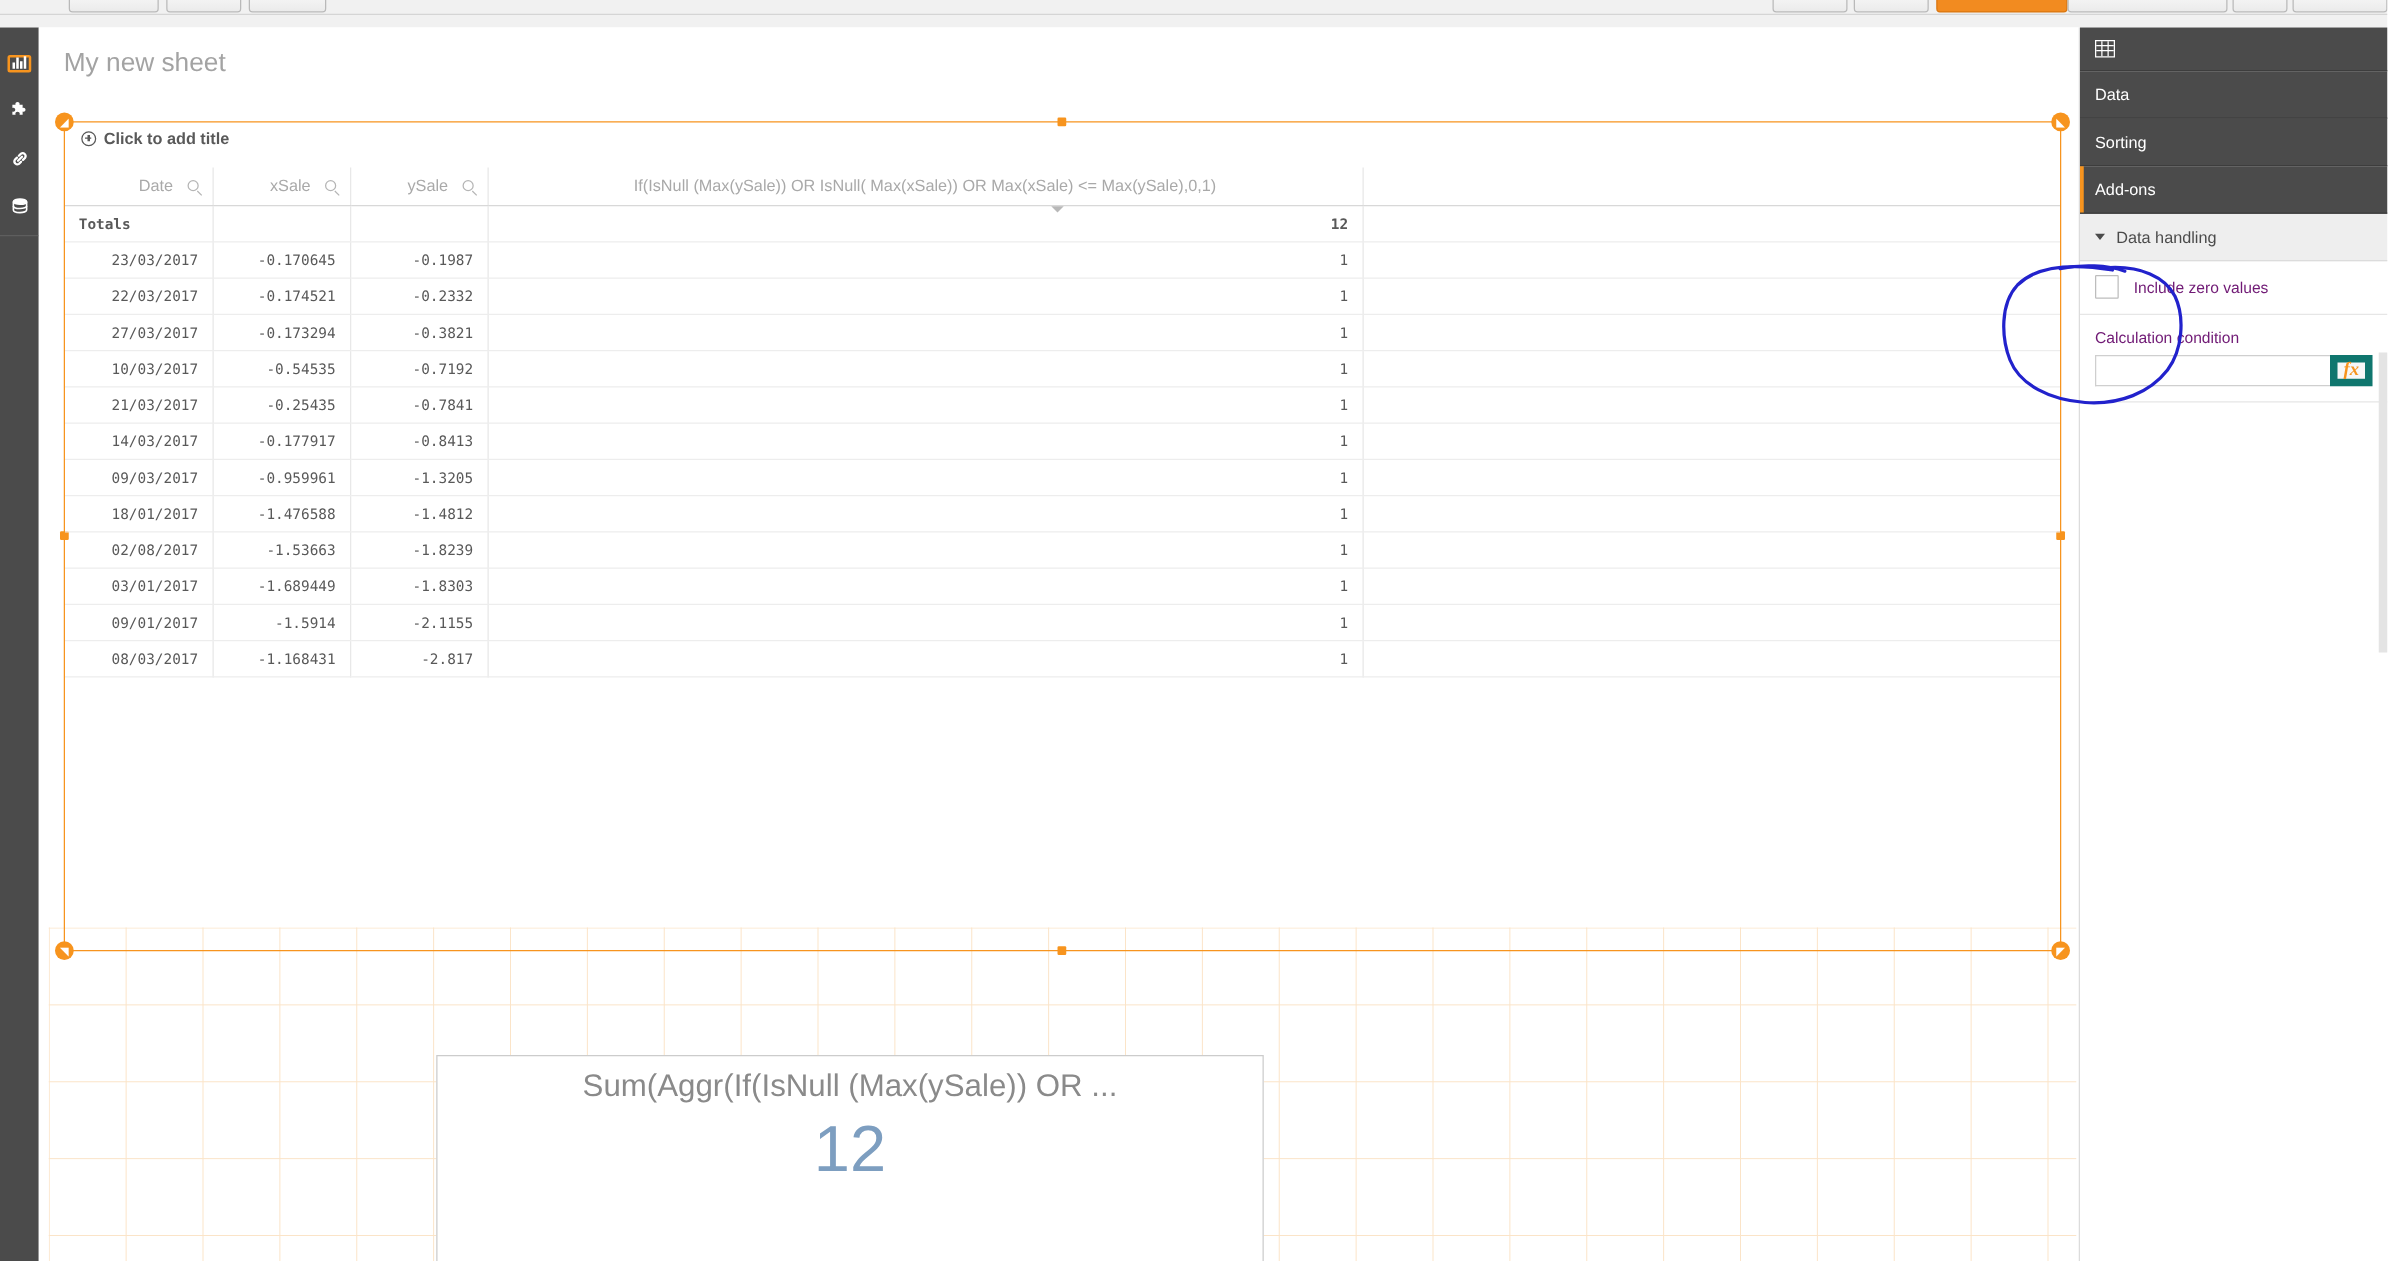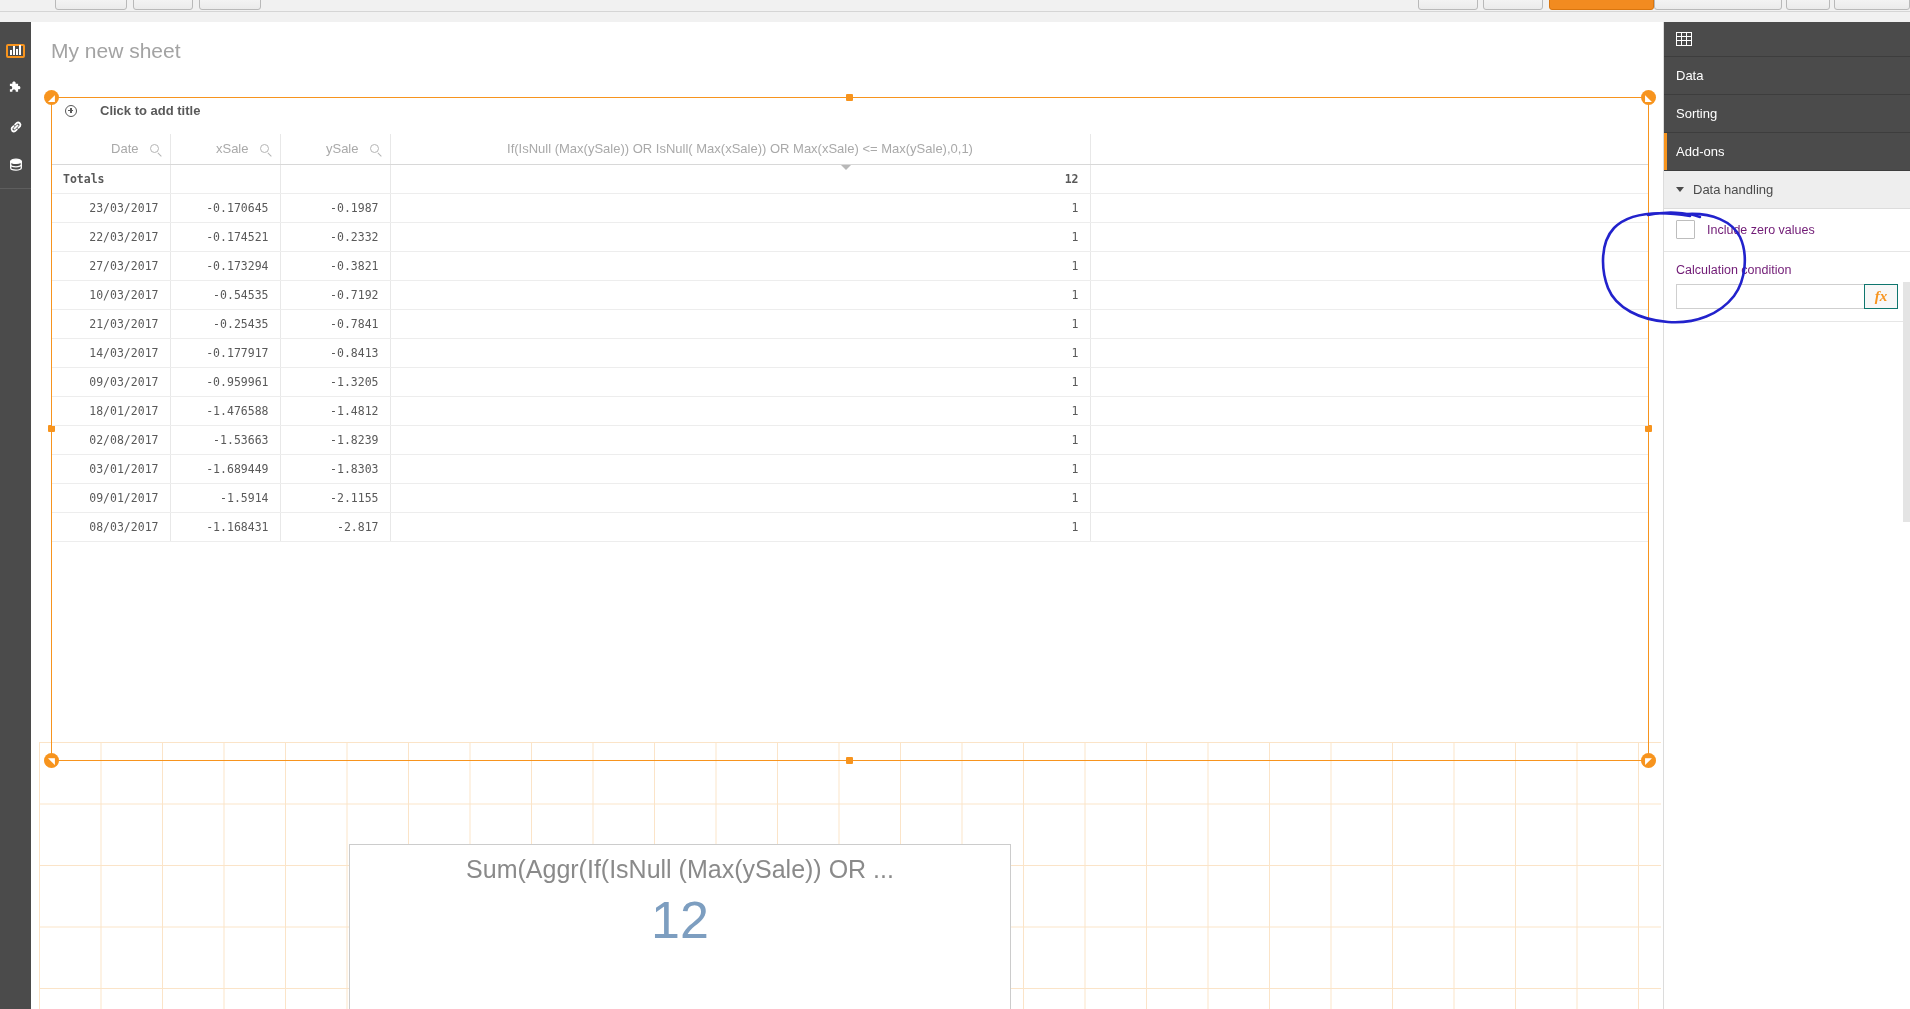--- a/index.html
+++ b/index.html
@@ -85,21 +85,21 @@
   .h-bl { left: -8px; bottom: -8px; }
   .h-br { right: -8px; bottom: -8px; }
   .h-ml { left: -4px; top: 50%; margin-top: -4px; width: 7px; height: 7px; border-radius: 1px; }
   .h-mr { right: -4px; top: 50%; margin-top: -4px; width: 7px; height: 7px; border-radius: 1px; }
   .h-mt { left: 50%; top: -4px; margin-left: -4px; width: 7px; height: 7px; border-radius: 1px; }
   .h-mb { left: 50%; bottom: -4px; margin-left: -4px; width: 7px; height: 7px; border-radius: 1px; }
 
   .add-title {
     position: absolute; left: 34px; top: 81px;
     font-size: 13px; font-weight: bold; color: #595959;
-    display: flex; align-items: center; gap: 23px;
+    display: flex; align-items: center; gap: 6px;
   }
   .plus-circle {
     width: 12px; height: 12px; border-radius: 50%;
     border: 1.5px solid #595959; position: relative; display: inline-block;
   }
   .plus-circle::before, .plus-circle::after {
     content: ""; position: absolute; background: #595959;
   }
   .plus-circle::before { left: 2px; top: 4px; width: 5px; height: 1.5px; }
   .plus-circle::after  { left: 4px; top: 2px; width: 1.5px; height: 5px; }
@@ -213,21 +213,21 @@
     flex: none; border-radius: 1px;
   }
   .prop-label { font-size: 12.5px; color: #701a75; }
   .inp-line { display: flex; margin-top: 7px; }
   .inp {
     flex: 1; height: 25px; border: 1px solid #cfcfcf; background: #fff;
     border-right: none; font-size: 12px; padding: 0 5px; outline: none;
     font-family: "Liberation Sans", sans-serif;
   }
   .fx-btn {
-    width: 34px; height: 25px; border: 1px solid #0f766e;
+    width: 34px; height: 25px; border: 6px solid #0f766e;
     background: #f7f7f7; color: #f7941e;
     font-family: "Liberation Serif", serif; font-style: italic;
     font-weight: bold; font-size: 15px;
     display: flex; align-items: center; justify-content: center;
   }
   .panel-scroll {
     position: absolute; right: 0; top: 260px; width: 7px; height: 240px;
     background: #e4e4e4;
   }
 

